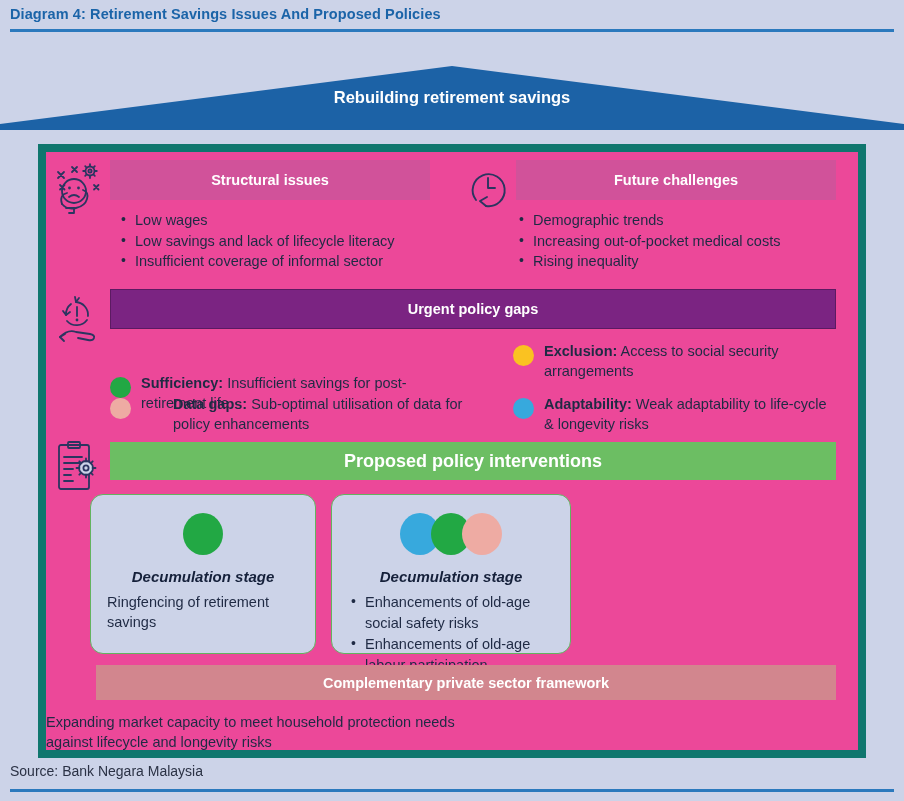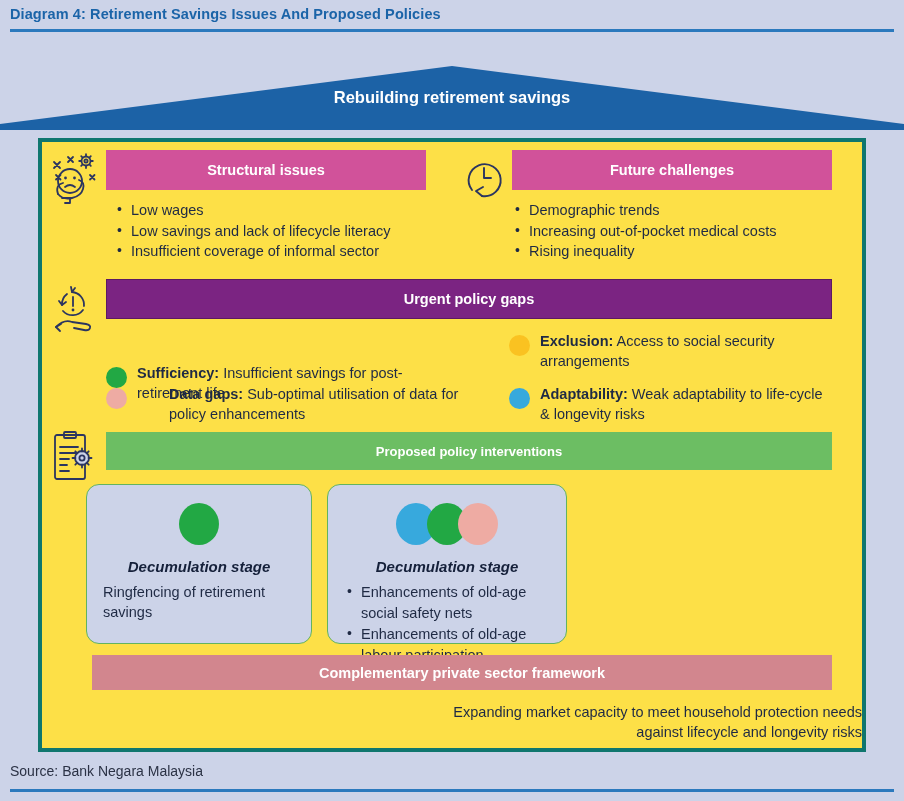--- a/index.html
+++ b/index.html
@@ -24,23 +24,23 @@
   #roof{
     position:absolute;left:0;top:0;width:904px;height:72px;
   }
   #roof svg{display:block;}
   #roof-label{
     position:absolute;left:0;top:30px;width:904px;text-align:center;
     color:#ffffff;font-size:16.5px;font-weight:bold;
     pointer-events:none;
   }
   #house-body{
-    position:absolute;left:38px;top:80px;width:828px;height:614px;
-    border:4px solid #0f766e;
-    background:#fde047;
+    position:absolute;left:38px;top:86px;width:828px;height:614px;
+    border:8px solid #0f766e;
+    background:#ec4899;
     box-sizing:border-box;
   }
   
   .icon-box{position:absolute;width:54px;height:58px;}
   .icon-box svg{display:block;width:100%;height:100%;}
   
   .banner{
     position:absolute;box-sizing:border-box;
     display:flex;align-items:center;justify-content:center;
     color:#fff;font-weight:bold;
@@ -81,21 +81,21 @@
   .card-title{
     text-align:center;font-style:italic;font-weight:bold;font-size:15px;
     color:#15203a;margin-top:11px;
   }
   .card-body{
     margin:7px 14px 0 16px;font-size:14.5px;line-height:20px;color:#1f2a44;
   }
   .card-body ul.bl li{margin-bottom:1px;}
   
   #bottom-text{
-    position:absolute;width:100%;text-align:right;
+    position:absolute;width:100%;text-align:left;
     font-size:14.5px;line-height:20px;color:#1f2a44;
   }
   
   #source{
     position:absolute;left:10px;top:763px;font-size:14px;color:#2b3245;
   }
   #bottom-rule{
     position:absolute;left:10px;top:789px;width:884px;height:2.5px;
     background:#2b79bd;
   }
@@ -211,40 +211,40 @@
           <rect x="5" y="5" width="30" height="44" rx="2"></rect>
           <rect x="14" y="2" width="12" height="6" rx="1"></rect>
           <path d="M10 17 h18 M10 23 h16 M10 29 h9 M10 35 h7 M10 41 h9"></path>
           <circle cx="32" cy="28" r="7" fill="#ccd3e8"></circle>
           <circle cx="32" cy="28" r="2.6"></circle>
           <path d="M32 18.5 v3 M32 34.5 v3 M22.5 28 h3 M38.5 28 h3 M25.3 21.3 l2.1 2.1 M36.6 32.6 l2.1 2.1 M38.7 21.3 l-2.1 2.1 M27.4 32.6 l-2.1 2.1"></path>
         </g>
       </svg>
     </div>
 
-    <div class="banner green" style="left:64px;top:290px;width:726px;height:38px;font-size:13px;">Proposed policy interventions</div>
+    <div class="banner green" style="left:64px;top:290px;width:726px;height:38px;font-size:18px;">Proposed policy interventions</div>
 
     <div class="card" style="left:44px;top:342px;width:226px;height:160px;">
       <div class="card-circles">
         <span class="c" style="background:#22a844"></span>
       </div>
       <div class="card-title">Decumulation stage</div>
       <div class="card-body">Ringfencing of retirement savings</div>
     </div>
 
     <div class="card" style="left:285px;top:342px;width:240px;height:160px;">
       <div class="card-circles">
         <span class="c" style="background:#37a9dd"></span>
         <span class="c" style="background:#22a844"></span>
         <span class="c" style="background:#eeaba3"></span>
       </div>
       <div class="card-title">Decumulation stage</div>
       <div class="card-body">
         <ul class="bl">
-          <li>Enhancements of old-age social safety nets</li>
+          <li>Enhancements of old-age social safety risks</li>
           <li>Enhancements of old-age labour participation</li>
         </ul>
       </div>
     </div>
 
 
     <div class="banner rose" style="left:50px;top:513px;width:740px;height:35px;font-size:14.5px;">Complementary private sector framework</div>
 
     <div id="bottom-text" style="top:560px;">
       <div>Expanding market capacity to meet household protection needs</div>

